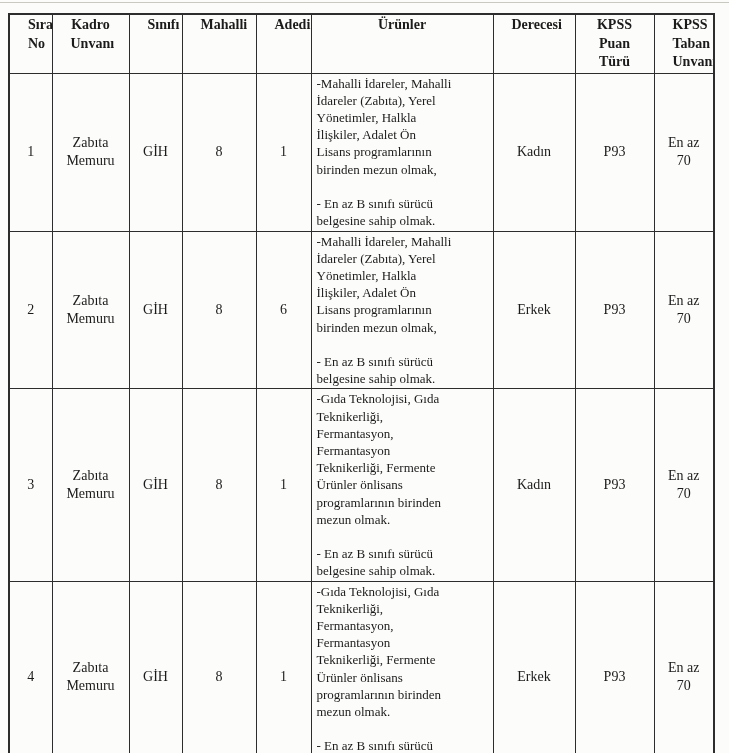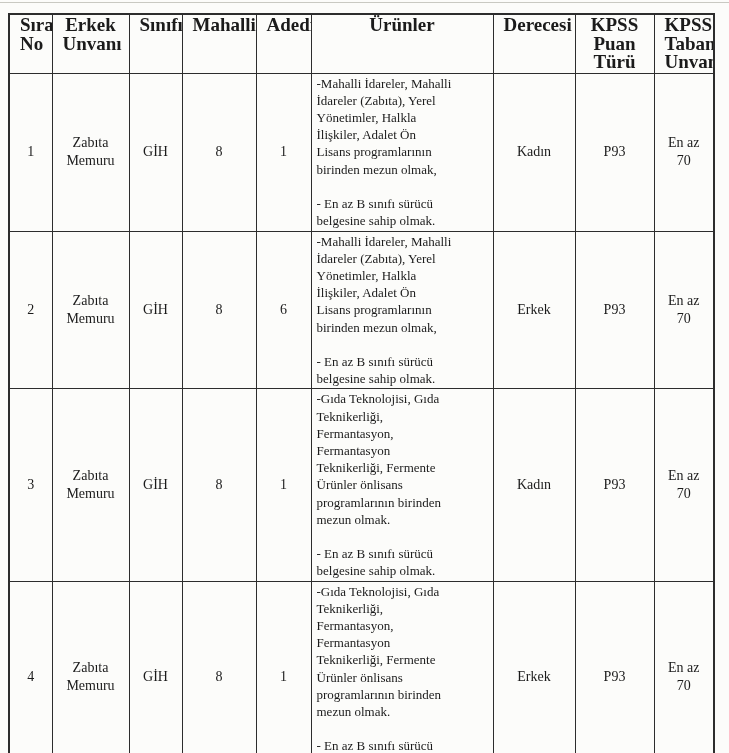--- a/index.html
+++ b/index.html
@@ -30,26 +30,26 @@
     width: 705px;
     border-collapse: collapse;
     table-layout: fixed;
     border: 2px solid #2d2d2d;
   }
   .doc-table th, .doc-table td {
     border: 1px solid #2d2d2d;
     overflow: hidden;
   }
   .doc-table th {
-    font-size: 19px;
+    font-size: 14px;
     font-weight: bold;
     line-height: 18.5px;
     text-align: center;
     vertical-align: top;
-    padding: 1px 10px;
+    padding: 1px 18px;
   }
   .doc-table td {
     font-size: 14px;
     line-height: 18px;
     text-align: center;
     vertical-align: middle;
     padding: 2px 4px;
   }
   .doc-table td.niteligi {
     font-size: 13px;
@@ -90,21 +90,21 @@
       <col class="c4">
       <col class="c5">
     <col class="c6">
       <col class="c7">
       <col class="c8">
       <col class="c9">
   </colgroup>
   <thead>
     <tr>
       <th>Sıra No</th>
-      <th>Erkek Unvanı</th>
+      <th>Kadro Unvanı</th>
       <th>Sınıfı</th>
       <th>Mahalli</th>
       <th>Adedi</th>
       <th>Ürünler</th>
       <th>Derecesi</th>
       <th>KPSS Puan Türü</th>
       <th>KPSS Taban Unvanı</th>
     </tr>
   </thead>
   <tbody>

